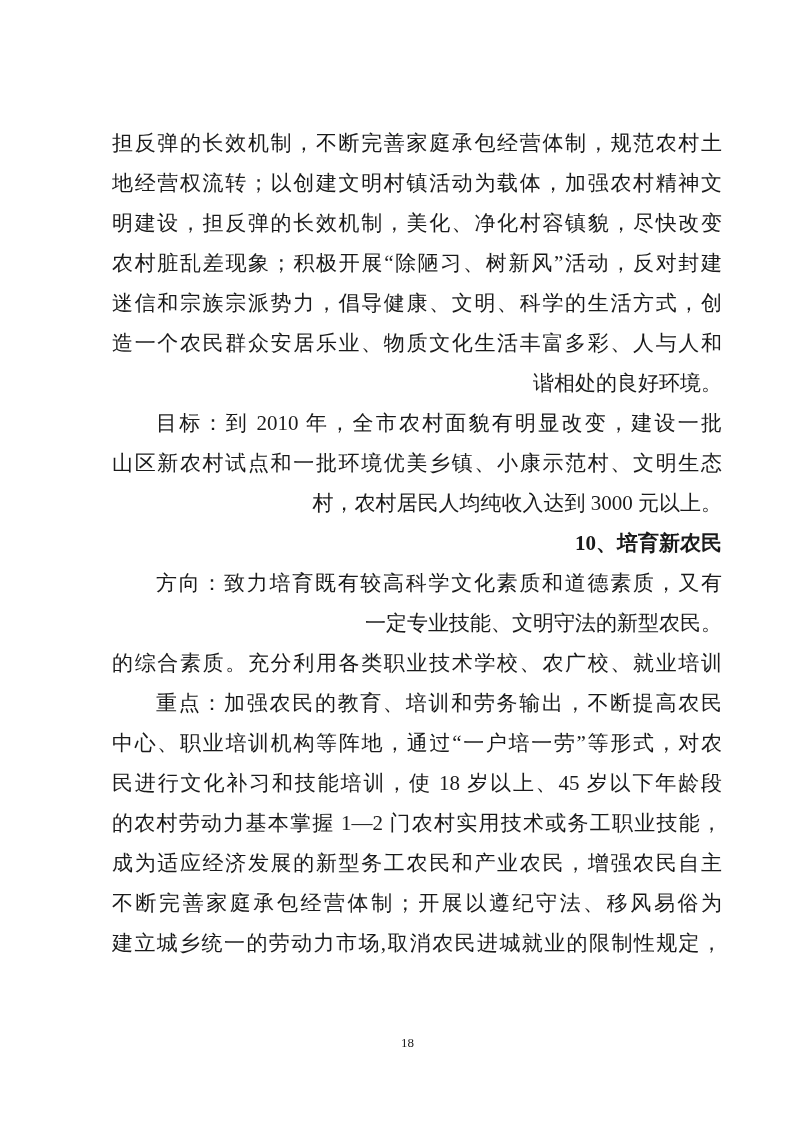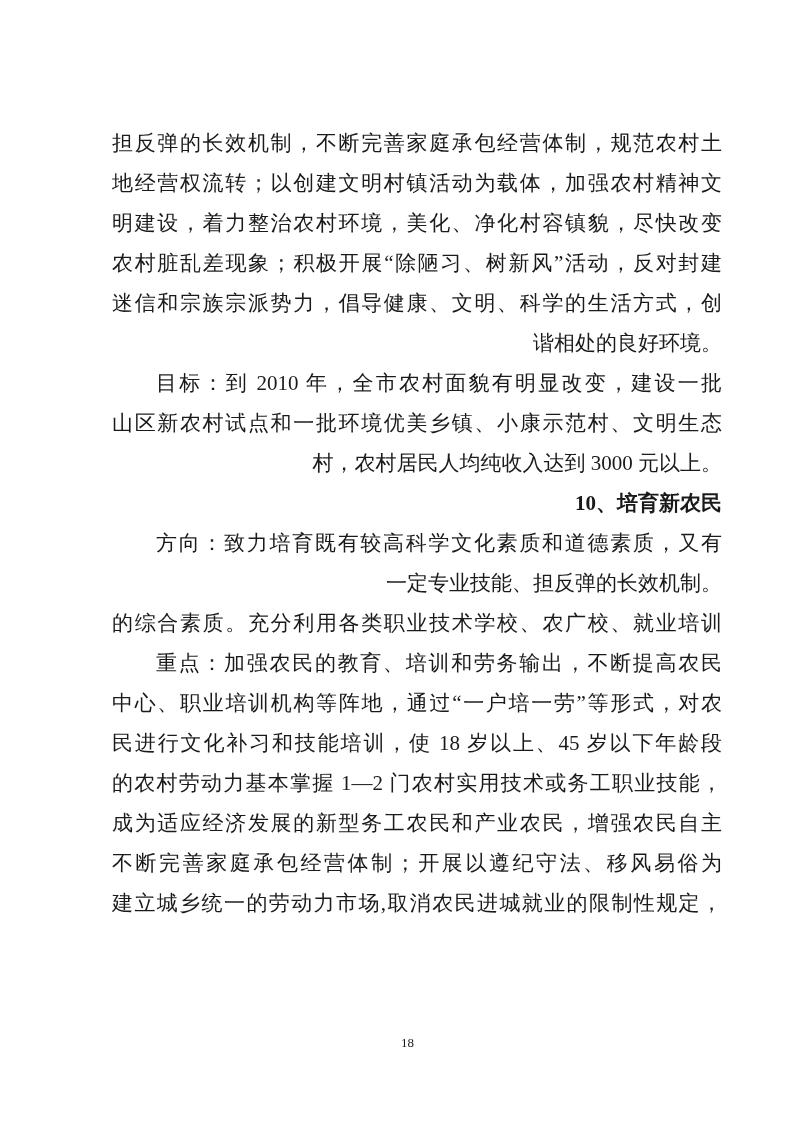--- a/index.html
+++ b/index.html
@@ -50,30 +50,31 @@
     color: #1a1a1a;
   }
 </style>
 </head>
 <body>
 
 <div class="page">
   <div class="text-block">
     <div class="line j">担反弹的长效机制，不断完善家庭承包经营体制，规范农村土</div>
     <div class="line j">地经营权流转；以创建文明村镇活动为载体，加强农村精神文</div>
-    <div class="line j">明建设，着力整治农村环境，美化、净化村容镇貌，尽快改变</div>
+    <div class="line j">明建设，担反弹的长效机制，美化、净化村容镇貌，尽快改变</div>
     <div class="line j">农村脏乱差现象；积极开展“除陋习、树新风”活动，反对封建</div>
     <div class="line j">迷信和宗族宗派势力，倡导健康、文明、科学的生活方式，创</div>
+    <div class="line j">造一个农民群众安居乐业、物质文化生活丰富多彩、人与人和</div>
     <div class="line">谐相处的良好环境。</div>
     <div class="line j ind">目标：到 2010 年，全市农村面貌有明显改变，建设一批</div>
     <div class="line j">山区新农村试点和一批环境优美乡镇、小康示范村、文明生态</div>
     <div class="line">村，农村居民人均纯收入达到 3000 元以上。</div>
     <div class="line ind b">10、培育新农民</div>
     <div class="line j ind">方向：致力培育既有较高科学文化素质和道德素质，又有</div>
-    <div class="line">一定专业技能、担反弹的长效机制。</div>
+    <div class="line">一定专业技能、文明守法的新型农民。</div>
     <div class="line j">的综合素质。充分利用各类职业技术学校、农广校、就业培训</div>
     <div class="line j ind">重点：加强农民的教育、培训和劳务输出，不断提高农民</div>
     <div class="line j">中心、职业培训机构等阵地，通过“一户培一劳”等形式，对农</div>
     <div class="line j">民进行文化补习和技能培训，使 18 岁以上、45 岁以下年龄段</div>
     <div class="line j">的农村劳动力基本掌握 1—2 门农村实用技术或务工职业技能，</div>
     <div class="line j">成为适应经济发展的新型务工农民和产业农民，增强农民自主</div>
     <div class="line j">不断完善家庭承包经营体制；开展以遵纪守法、移风易俗为</div>
     <div class="line j">建立城乡统一的劳动力市场,取消农民进城就业的限制性规定，</div>
   </div>
   <div class="page-num">18</div>

